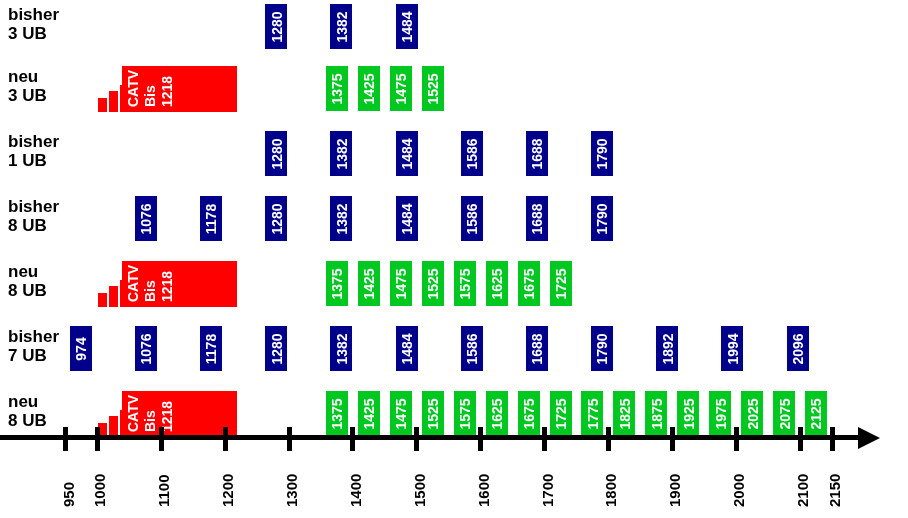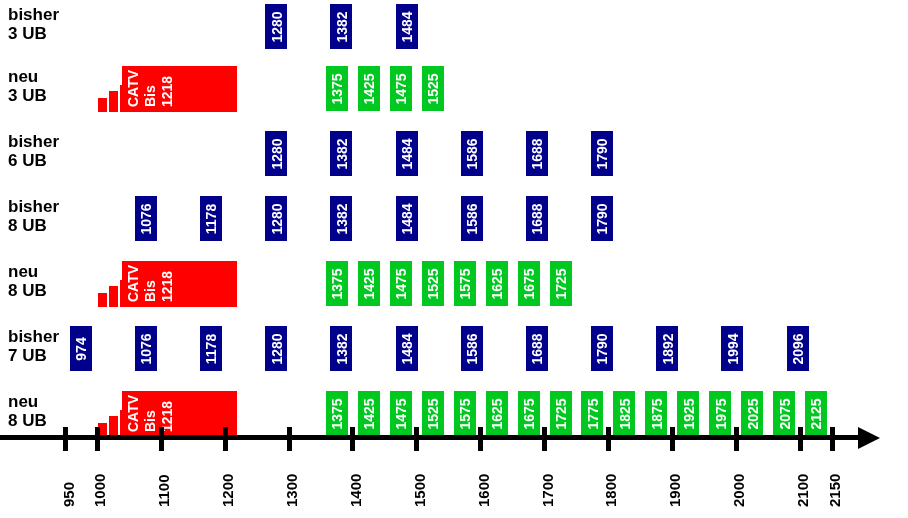--- a/index.html
+++ b/index.html
@@ -80,21 +80,21 @@
     </div>
     <div class="channel ch-green" style="left: 357.906px; top: 66px; width: 22px; height: 45px;">
       <span class="num">1425</span>
     </div>
     <div class="channel ch-green" style="left: 389.844px; top: 66px; width: 22px; height: 45px;">
       <span class="num">1475</span>
     </div>
     <div class="channel ch-green" style="left: 421.781px; top: 66px; width: 22px; height: 45px;">
       <span class="num">1525</span>
     </div>
-    <div class="row-label" style="top: 132px;"><div>bisher</div><div>6 UB</div></div>
+    <div class="row-label" style="top: 132px;"><div>bisher</div><div>1 UB</div></div>
     <div class="channel ch-blue" style="left: 265.288px; top: 131px; width: 22px; height: 45px;">
       <span class="num">1280</span>
     </div>
     <div class="channel ch-blue" style="left: 330.44px; top: 131px; width: 22px; height: 45px;">
       <span class="num">1382</span>
     </div>
     <div class="channel ch-blue" style="left: 395.592px; top: 131px; width: 22px; height: 45px;">
       <span class="num">1484</span>
     </div>
     <div class="channel ch-blue" style="left: 460.745px; top: 131px; width: 22px; height: 45px;">

